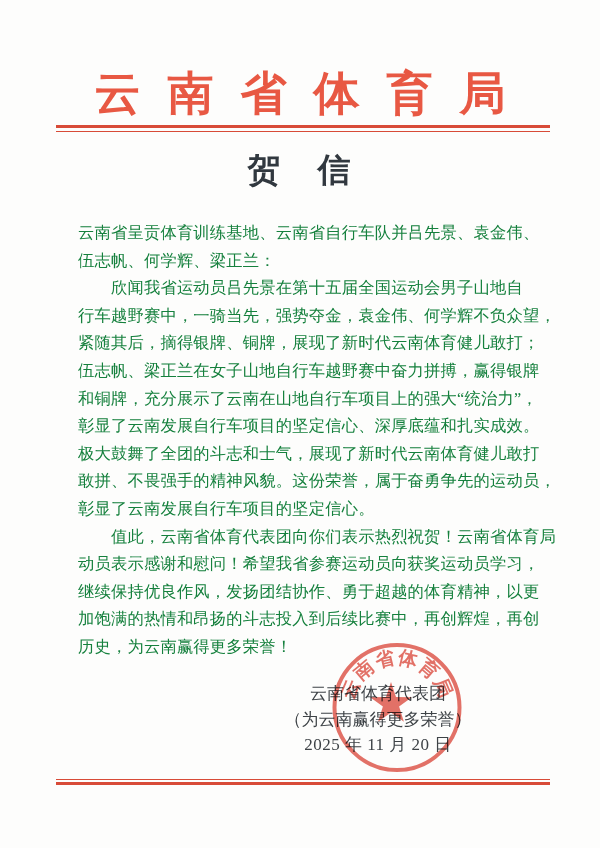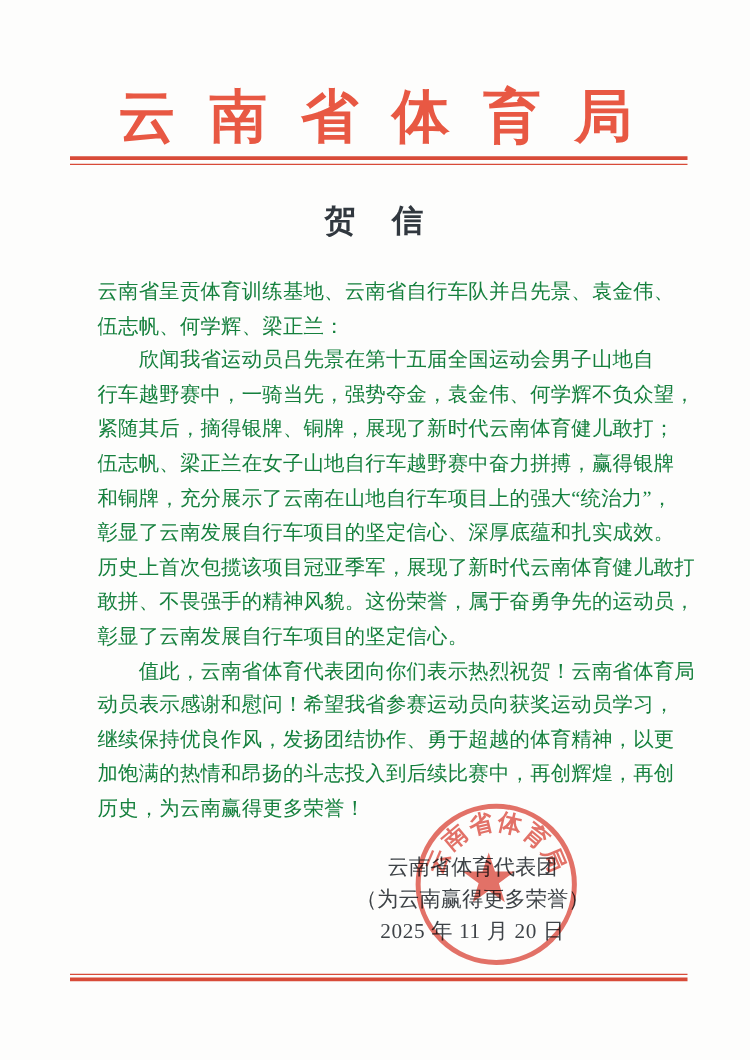--- a/index.html
+++ b/index.html
@@ -21,23 +21,23 @@
     padding-left:27px;box-sizing:border-box;
     white-space:nowrap;
   }
   .rule{position:absolute;left:56px;width:494px;background:#d84b38;}
   .rule-header-thick{top:125px;height:3px;}
   .rule-header-thin{top:131px;height:1px;}
   .rule-footer-thin{top:779px;height:1px;}
   .rule-footer-thick{top:782px;height:3px;}
   
   .doc-title{
-    position:absolute;top:160px;left:0;width:600px;
+    position:absolute;top:148px;left:0;width:600px;
     text-align:center;
-    font-size:25px;font-weight:bold;color:#31383f;
+    font-size:33px;font-weight:bold;color:#31383f;
     letter-spacing:2px;white-space:nowrap;
   }
   
   .body-text{
     position:absolute;top:219px;left:78px;width:462px;
     color:#15803d;
     font-size:16.3px;
   }
   .body-text .line{
     height:27.6px;line-height:27.6px;
@@ -74,21 +74,21 @@
 
   <div class="body-text">
       <div class="line">云南省呈贡体育训练基地、云南省自行车队并吕先景、袁金伟、</div>
       <div class="line">伍志帆、何学辉、梁正兰：</div>
       <div class="line">　　欣闻我省运动员吕先景在第十五届全国运动会男子山地自</div>
       <div class="line">行车越野赛中，一骑当先，强势夺金，袁金伟、何学辉不负众望，</div>
       <div class="line">紧随其后，摘得银牌、铜牌，展现了新时代云南体育健儿敢打；</div>
       <div class="line">伍志帆、梁正兰在女子山地自行车越野赛中奋力拼搏，赢得银牌</div>
       <div class="line">和铜牌，充分展示了云南在山地自行车项目上的强大“统治力”，</div>
       <div class="line">彰显了云南发展自行车项目的坚定信心、深厚底蕴和扎实成效。</div>
-      <div class="line">历史上首次包揽该项目冠亚季军，展现了新时代云南体育健儿敢打</div>
+      <div class="line">极大鼓舞了全团的斗志和士气，展现了新时代云南体育健儿敢打</div>
       <div class="line">敢拼、不畏强手的精神风貌。这份荣誉，属于奋勇争先的运动员，</div>
       <div class="line">彰显了云南发展自行车项目的坚定信心。</div>
       <div class="line">　　值此，云南省体育代表团向你们表示热烈祝贺！云南省体育局</div>
       <div class="line">动员表示感谢和慰问！希望我省参赛运动员向获奖运动员学习，</div>
       <div class="line">继续保持优良作风，发扬团结协作、勇于超越的体育精神，以更</div>
       <div class="line">加饱满的热情和昂扬的斗志投入到后续比赛中，再创辉煌，再创</div>
       <div class="line">历史，为云南赢得更多荣誉！</div>
     </div>
 
   <div class="signature">

